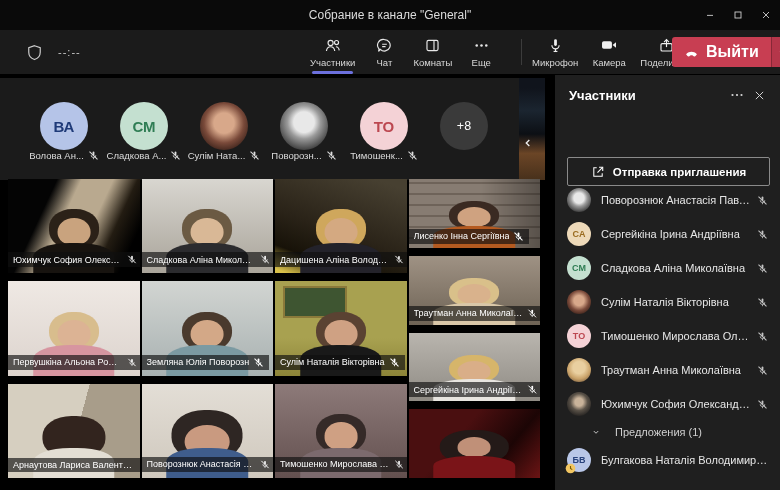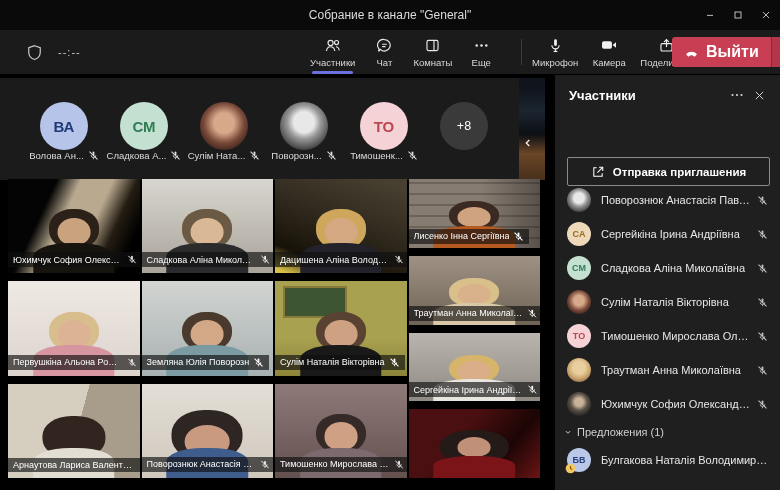--- a/index.html
+++ b/index.html
@@ -97,21 +97,21 @@
   .sb-search input::placeholder{color:#9a9a9a;}
   .sb-search .icn{position:absolute;right:7px;top:6px;color:#cfcfcf;}
   .sb-invite{position:absolute;left:12px;right:10px;top:82px;height:27px;border:1px solid #8a8a8a;border-radius:2px;
     display:flex;align-items:center;justify-content:center;gap:8px;color:#fff;font-size:11.5px;font-weight:bold;cursor:pointer;}
   .sb-list{position:absolute;left:0;right:0;top:108px;}
   .sb-row{height:34px;display:flex;align-items:center;padding:0 12px;cursor:pointer;}
   .sb-av{width:24px;height:24px;border-radius:50%;flex:0 0 24px;display:flex;align-items:center;justify-content:center;
     font-size:9px;font-weight:bold;position:relative;}
   .sb-name{flex:1;margin-left:10px;font-size:11px;color:#e6e6e6;white-space:nowrap;overflow:hidden;text-overflow:ellipsis;}
   .sb-mic{color:#c4c4c4;margin-left:6px;}
-  .sb-section{height:22px;display:flex;align-items:center;gap:4px;padding:0 12px 0 8px;color:#d0d0d0;font-size:11px;cursor:pointer;}
+  .sb-section{height:22px;display:flex;align-items:center;gap:14px;padding:0 12px 0 8px;color:#d0d0d0;font-size:11px;cursor:pointer;margin-left:28px;}
   .badge{position:absolute;left:-2px;bottom:-2px;width:11px;height:11px;}
   .icn{display:inline-flex;line-height:0;}
   .icn svg{display:block;}
   .mm{color:#e0e0e0;}
 </style>
 </head>
 <body>
 
 <div class="window">
 

